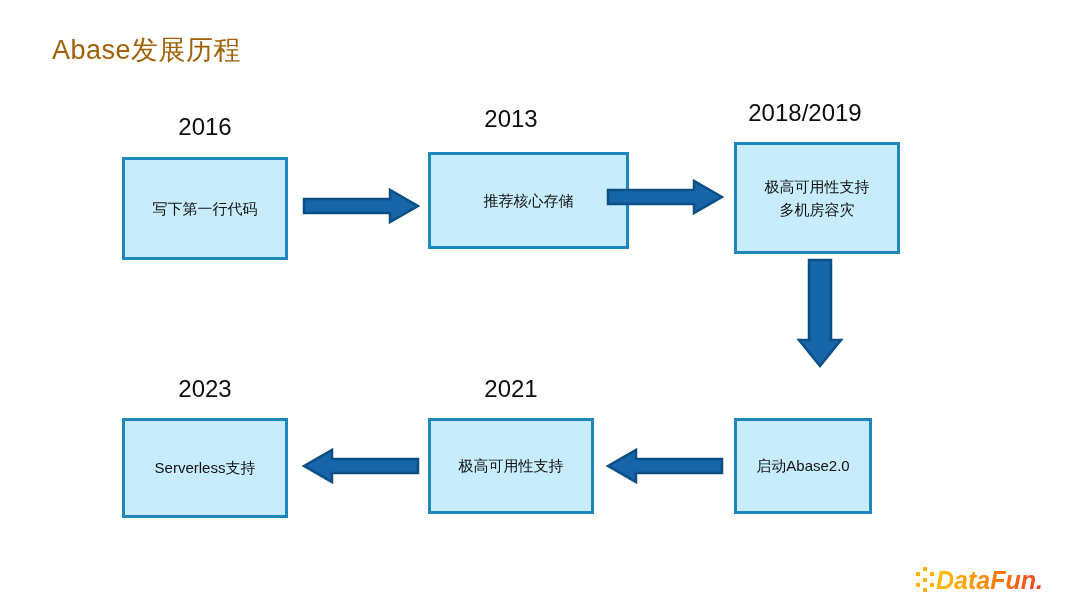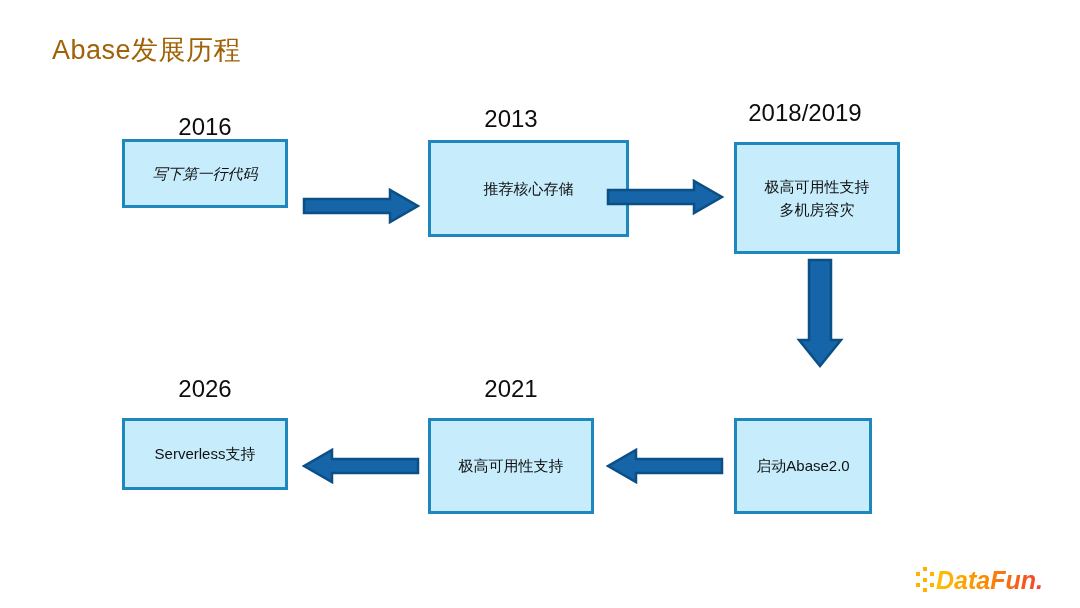--- a/index.html
+++ b/index.html
@@ -72,32 +72,32 @@
   .logo svg { display: block; }
 </style>
 </head>
 <body>
 
 <div class="slide">
 
   <div class="slide-title">Abase发展历程</div>
 
   <div class="year-label" style="left:122px; top:113px; width:166px;">2016</div>
-  <div class="proc-box" style="left:122px; top:139px; width:166px; height:69px;font-style:italic;">
+  <div class="proc-box" style="left:122px; top:157px; width:166px; height:103px;">
     <div class="box-text">写下第一行代码</div>
   </div>
 
   <div class="arrow" style="left:302px; top:187px;">
     <svg width="118" height="38" viewBox="0 0 118 38">
       <polygon points="2,12 88,12 88,3 116,19 88,35 88,26 2,26" fill="#1565a8" stroke="#0b4f84" stroke-width="2.5" stroke-linejoin="miter"></polygon>
     </svg>
   </div>
 
   <div class="year-label" style="left:428px; top:105px; width:166px;">2013</div>
-  <div class="proc-box" style="left:428px; top:140px; width:201px; height:97px;">
+  <div class="proc-box" style="left:428px; top:152px; width:201px; height:97px;">
     <div class="box-text">推荐核心存储</div>
   </div>
 
   <div class="arrow" style="left:606px; top:178px;">
     <svg width="118" height="38" viewBox="0 0 118 38">
       <polygon points="2,12 88,12 88,3 116,19 88,35 88,26 2,26" fill="#1565a8" stroke="#0b4f84" stroke-width="2.5" stroke-linejoin="miter"></polygon>
     </svg>
   </div>
 
   <div class="year-label" style="left:722px; top:99px; width:166px;">2018/2019</div>
@@ -107,22 +107,22 @@
       <div>多机房容灾</div>
     </div>
   </div>
 
   <div class="arrow" style="left:796px; top:258px;">
     <svg width="48" height="110" viewBox="0 0 48 110">
       <polygon points="13,2 35,2 35,82 45,82 24,108 3,82 13,82" fill="#1565a8" stroke="#0b4f84" stroke-width="2.5" stroke-linejoin="miter"></polygon>
     </svg>
   </div>
 
-  <div class="year-label" style="left:122px; top:375px; width:166px;">2026</div>
-  <div class="proc-box" style="left:122px; top:418px; width:166px; height:72px;">
+  <div class="year-label" style="left:122px; top:375px; width:166px;">2023</div>
+  <div class="proc-box" style="left:122px; top:418px; width:166px; height:100px;">
     <div class="box-text">Serverless支持</div>
   </div>
 
   <div class="arrow" style="left:302px; top:447px;">
     <svg width="118" height="38" viewBox="0 0 118 38">
       <polygon points="116,12 30,12 30,3 2,19 30,35 30,26 116,26" fill="#1565a8" stroke="#0b4f84" stroke-width="2.5" stroke-linejoin="miter"></polygon>
     </svg>
   </div>
 
   <div class="year-label" style="left:428px; top:375px; width:166px;">2021</div>

